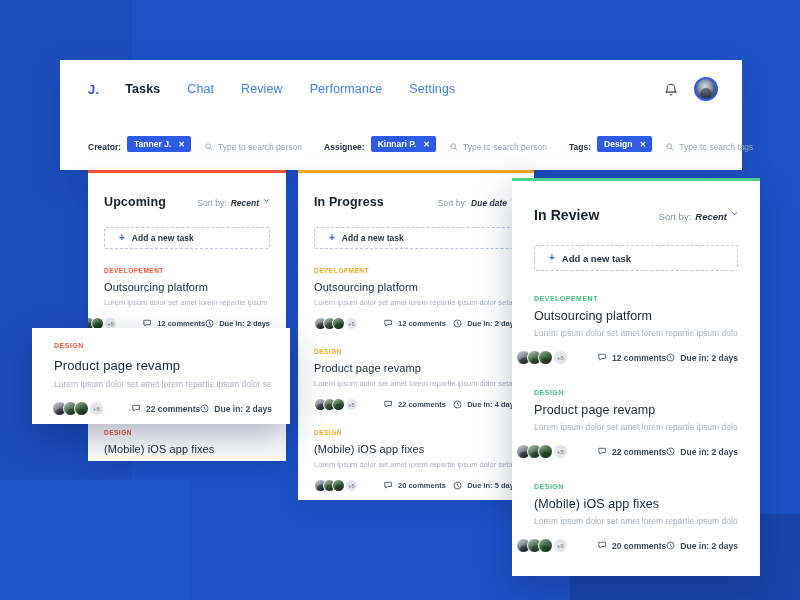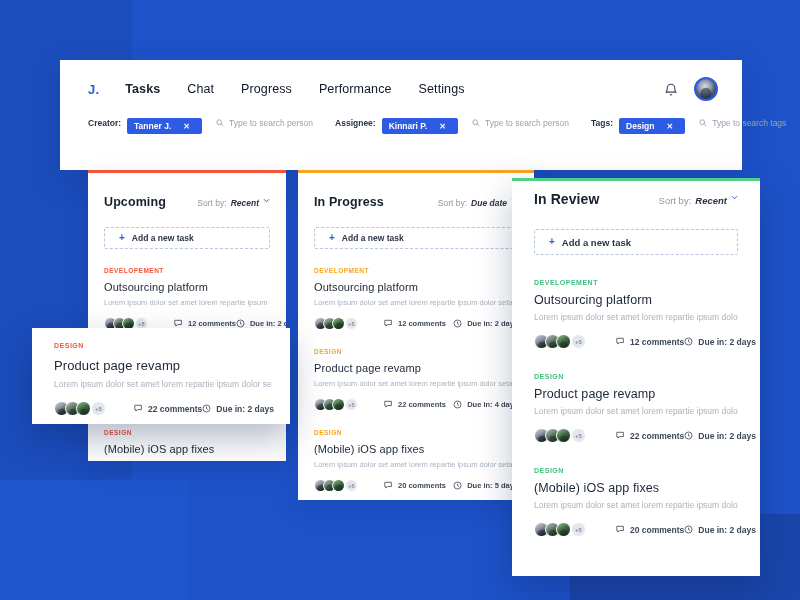--- a/index.html
+++ b/index.html
@@ -34,48 +34,48 @@
   .nav {
     display: flex; align-items: center; height: 58px;
     padding: 0 24px 0 28px;
   }
   .logo {
     font-size: 13px; font-weight: bold; color: #2d5be3; letter-spacing: .2px;
     margin-right: 26px;
   }
   .nav-links { display: flex; align-items: center; gap: 27px; }
   .nav-link {
-    font-size: 12.5px; color: #0f172a; letter-spacing: .1px;
+    font-size: 12.5px; color: #3b82f6; letter-spacing: .1px;
     cursor: pointer; white-space: nowrap;
   }
   .nav-link.active { font-weight: bold; color: #16202f; }
   .nav-right { margin-left: auto; display: flex; align-items: center; gap: 16px; }
   .bell { width: 14px; height: 15px; display:block; }
   .avatar-top {
     width: 24px; height: 24px; border-radius: 50%;
     background: radial-gradient(circle at 45% 38%, #d8dde6 0%, #98a4b6 32%, #4a5668 62%, #2a3342 100%);
     border: 2px solid #2d5be3; position: relative; overflow: hidden;
   }
   .avatar-top::after {
     content:""; position:absolute; left:50%; top:54%; width:11px; height:11px;
     transform: translate(-50%,-20%); border-radius:50% 50% 45% 45%;
     background: rgba(30,38,52,.55);
   }
 
   
   .filters {
-    display: flex; align-items: flex-start; height: 34px;
+    display: flex; align-items: flex-end; height: 34px;
     padding: 0 28px; gap: 0; font-size: 8.5px; color: #5b6舒;
   }
   .filters { color: #5b6779; }
   .f-label { font-size: 8.5px; font-weight: bold; color: #2a3445; margin-right: 6px; white-space: nowrap; }
   .chip {
-    display: inline-flex; align-items: center; gap: 12px;
+    display: inline-flex; align-items: center; gap: 7px;
     background: #2d5be3; color: #fff; font-size: 8.5px; font-weight: bold;
-    padding: 3px 12px 3px 7px; border-radius: 2px; white-space: nowrap;
+    padding: 3px 6px 3px 7px; border-radius: 2px; white-space: nowrap;
     cursor: pointer;
   }
   .chip .x { font-size: 8px; font-weight: bold; opacity: .95; }
   .f-search {
     display: inline-flex; align-items: center; gap: 5px;
     margin-left: 14px; margin-right: 22px; color: #97a1b0; font-size: 8.5px;
     white-space: nowrap; cursor: text;
   }
   .mag { width: 8px; height: 8px; display: block; }
 
@@ -102,21 +102,21 @@
   }
   .plus { color: #2d5be3; font-size: 10px; font-weight: bold; line-height: 1; }
 
   .card { padding-top: 18px; cursor: pointer; }
   .tag { font-size: 6.5px; font-weight: bold; letter-spacing: .5px; }
   .card-title { font-size: 11px; color: #1b2737; margin-top: 7px; letter-spacing: .1px; }
   .card-desc {
     font-size: 7.5px; color: #aab2be; margin-top: 5px;
     white-space: nowrap; overflow: hidden;
   }
-  .card-meta { display: flex; align-items: center; margin-top: 10px; }
+  .card-meta { display: flex; align-items: center; margin-top: 10px; justify-content: flex-end; }
   .avatars { display: flex; align-items: center; }
   .av {
     width: 13px; height: 13px; border-radius: 50%;
     border: 1.4px solid #fff; margin-right: -4px; overflow: hidden; position: relative;
   }
   .av1 { background: linear-gradient(150deg,#cfd6e0 0%,#8d93a0 40%,#2f3540 75%); }
   .av2 { background: linear-gradient(150deg,#b9c7c4 0%,#5f7a62 45%,#2f4a33 80%); }
   .av3 { background: linear-gradient(150deg,#9fb9a0 0%,#3f6b42 45%,#203a22 85%); }
   .av::after {
     content:""; position:absolute; left:50%; top:58%; width:8px; height:8px;
@@ -137,21 +137,21 @@
   .m-comments { margin-left: 26px; }
   .m-due { margin-left: auto; }
   .ic { width: 9px; height: 9px; display: block; flex: none; }
 
   
   #col-upcoming { left: 88px; top: 170px; width: 198px; height: 291px; box-shadow: 0 8px 22px rgba(10,30,80,.13); }
   #col-progress { left: 298px; top: 170px; width: 236px; height: 330px; box-shadow: 0 8px 22px rgba(10,30,80,.13); }
   #col-review  { left: 512px; top: 178px; width: 248px; height: 398px; box-shadow: 0 14px 34px rgba(8,24,70,.26); }
 
   #col-review .col-inner { padding: 0 22px; }
-  #col-review .col-head { padding-top: 10px; }
+  #col-review .col-head { padding-top: 10px; margin-top: 16px; }
   #col-review .col-title { font-size: 14px; }
   #col-review .sort { font-size: 9.5px; }
   #col-review .add-task { height: 26px; margin-top: 22px; font-size: 9.5px; }
   #col-review .card { padding-top: 24px; }
   #col-review .tag { font-size: 7px; }
   #col-review .card-title { font-size: 12.5px; }
   #col-review .card-desc { font-size: 8.5px; }
   #col-review .card-meta { margin-top: 12px; }
   #col-review .av, #col-review .av-more { width: 15px; height: 15px; }
   #col-review .av-more { font-size: 6px; }
@@ -180,21 +180,21 @@
 <div class="bg-block-left"></div>
 <div class="bg-block-bl"></div>
 <div class="bg-block-br"></div>
 
 <div class="app">
   <div class="nav">
     <div class="logo">J.</div>
     <div class="nav-links">
         <div class="nav-link active">Tasks</div>
         <div class="nav-link">Chat</div>
-        <div class="nav-link">Progress</div>
+        <div class="nav-link">Review</div>
         <div class="nav-link">Performance</div>
         <div class="nav-link">Settings</div>
       </div>
     <div class="nav-right">
       <span>
         <svg class="bell" viewBox="0 0 14 15" fill="none" stroke="#3d4858" stroke-width="1.1">
           <path d="M3.2 6.1a3.8 3.8 0 0 1 7.6 0c0 3 .9 4 .9 4H2.3s.9-1 .9-4z"></path>
           <path d="M6 12.4a1.2 1.2 0 0 0 2 0"></path>
         </svg>
       </span>

